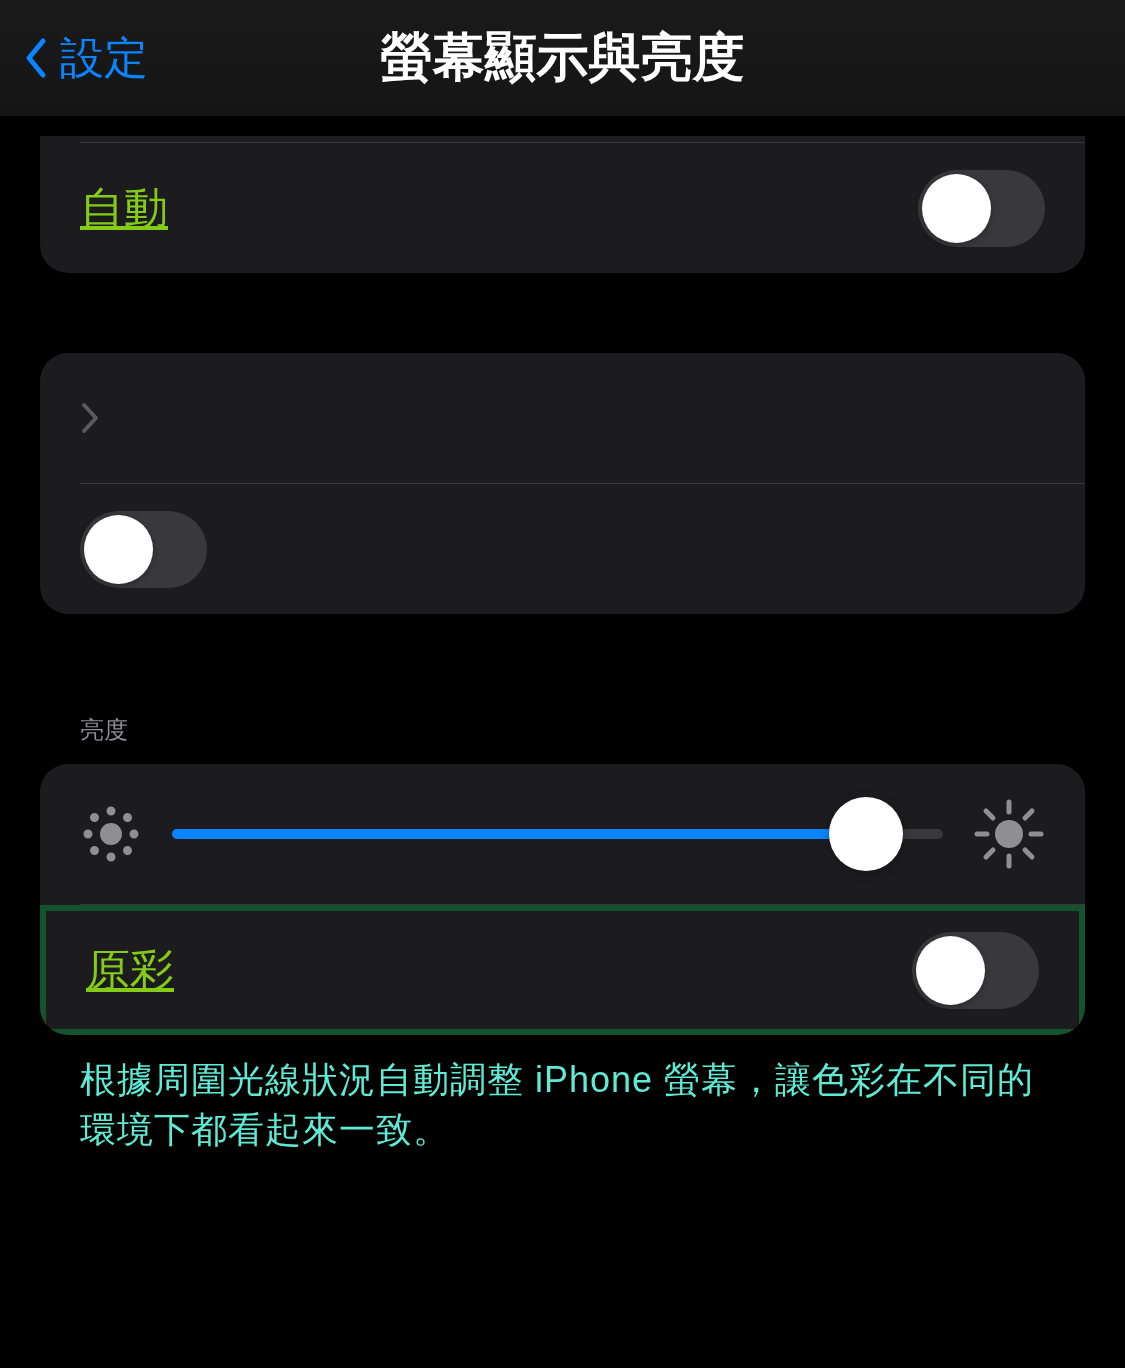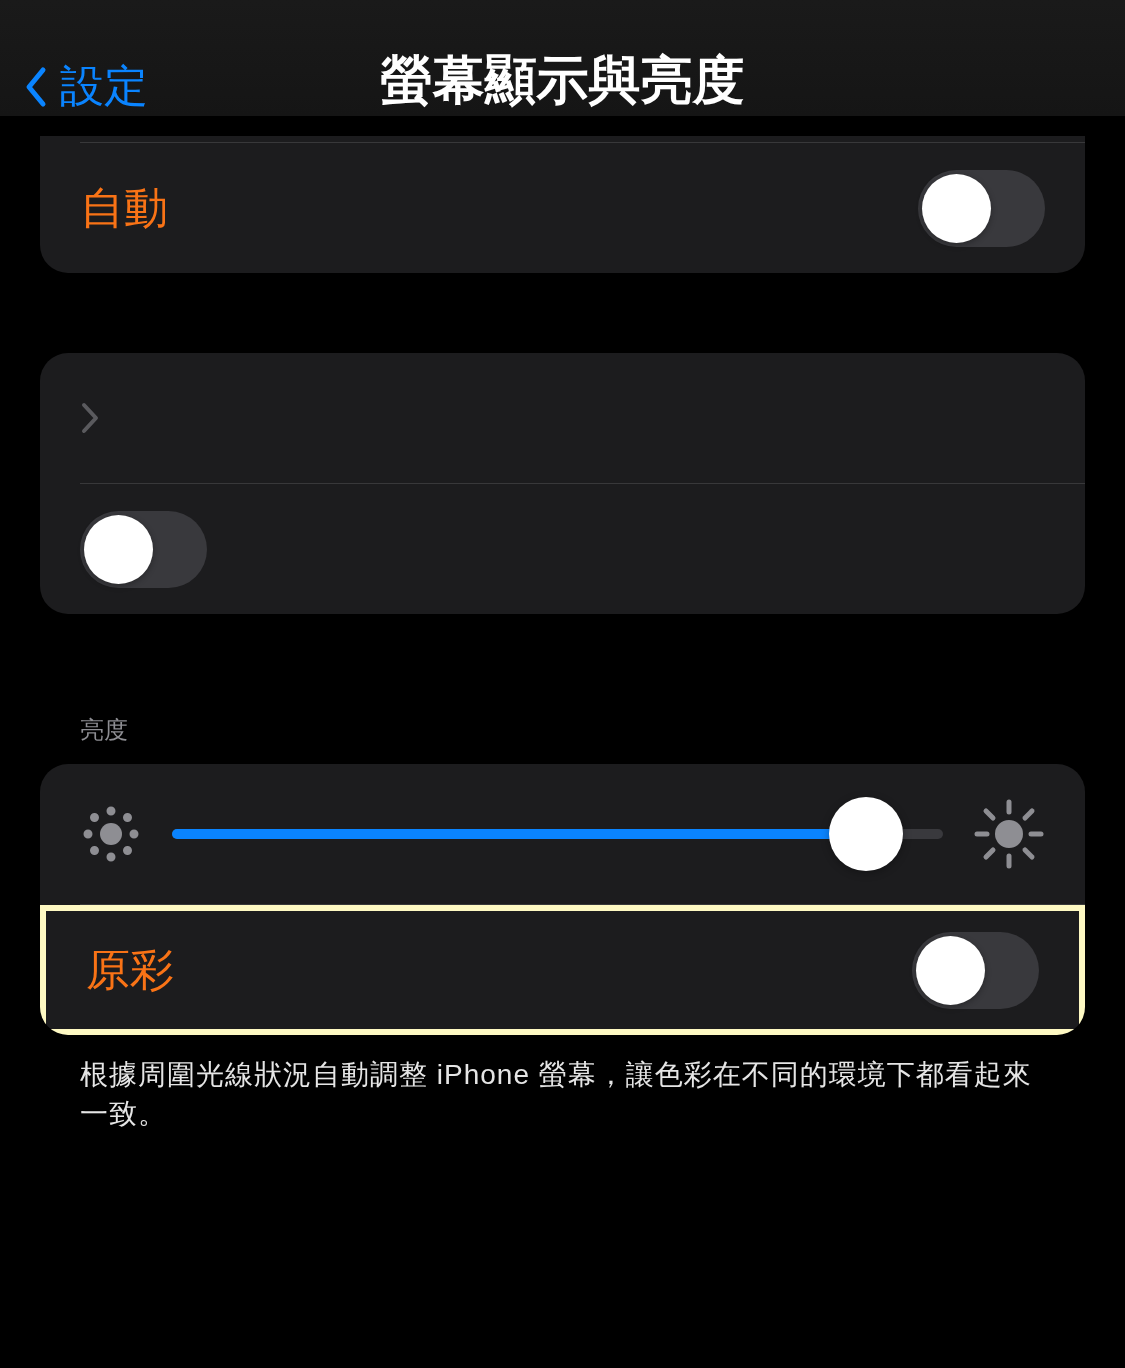--- a/index.html
+++ b/index.html
@@ -12,21 +12,21 @@
       width: 1125px;
       height: 1368px;
       background: #000000;
       color: #ffffff;
       overflow: hidden;
     }
     .nav-bar {
       height: 116px;
       background: linear-gradient(180deg, #1a1a1a 0%, #151515 100%);
       display: flex;
-      align-items: flex-end;
+      align-items: center;
       position: relative;
       padding: 0 20px;
     }
     .back-button {
       display: flex;
       align-items: center;
       gap: 10px;
       cursor: pointer;
     }
     .chevron-left {
@@ -71,21 +71,22 @@
       display: flex;
       align-items: center;
       justify-content: space-between;
       padding: 0 40px;
       height: 130px;
       position: relative;
     }
     .row-label {
       font-size: 44px;
       font-weight: 400;
-      color: #f97316;
+      color: #84cc16;
+      text-decoration: underline;
     }
     .divider {
       height: 1px;
       background: #38383a;
       margin-left: 40px;
     }
     .divider-top {
       height: 1px;
       background: #38383a;
       margin-left: 40px;
@@ -172,26 +173,26 @@
       width: 74px;
       height: 74px;
       background: #ffffff;
       border-radius: 50%;
       position: absolute;
       top: 50%;
       transform: translate(-50%, -50%);
       box-shadow: 0 2px 8px rgba(0,0,0,0.3);
     }
     .highlighted-row {
-      border: 6px solid #fef9c3;
+      border: 6px solid #14532d;
       position: relative;
     }
     .footer-text {
-      font-size: 28px;
-      color: #e5e5e5;
+      font-size: 36px;
+      color: #5eead4;
       padding: 20px 40px 0 40px;
       line-height: 1.4;
       letter-spacing: 1px;
     }
   </style>
 </head>
 <body>
 
 <div class="nav-bar">
   <div class="back-button">

